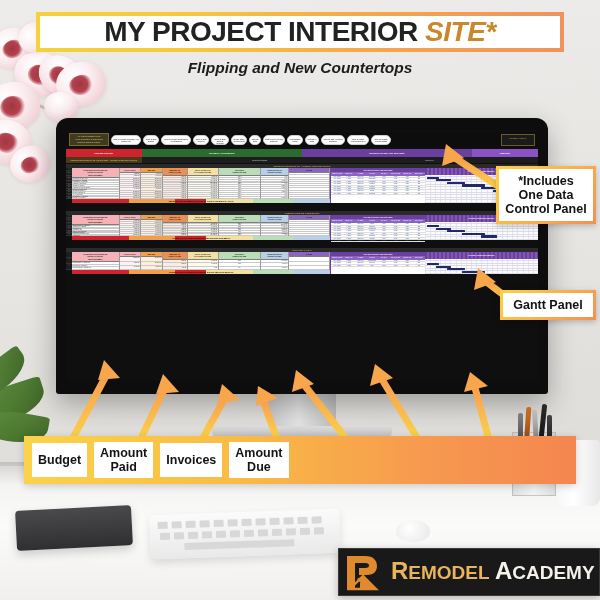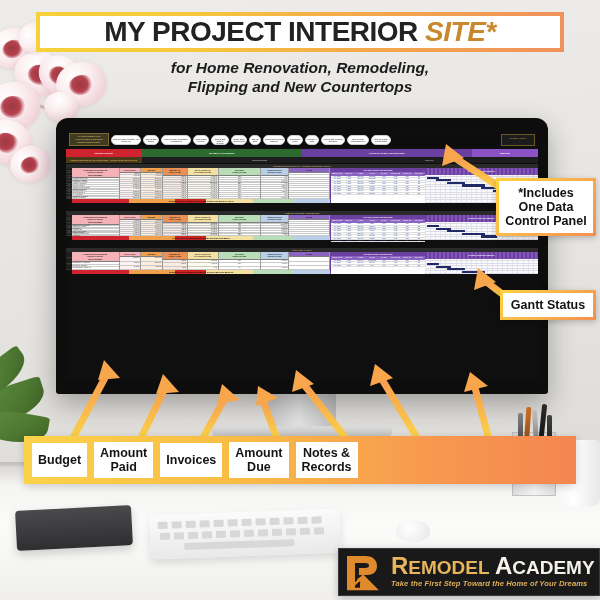--- a/index.html
+++ b/index.html
@@ -316,21 +316,20 @@
 </div>
 
 <div class="title-banner">
   <div class="title-inner">
     <div class="title-text">
       <span>MY PROJECT INTERIOR </span><span class="plus">SITE*</span>
     </div>
   </div>
 </div>
 <div class="subtitle">
-  <div>for Home Renovation, Remodeling,</div>
   <div>Flipping and New Countertops</div>
 </div>
 
 <div class="stand-neck"></div>
 <div class="stand-base"></div>
 
 <div class="monitor">
   <div class="screen">
     <div class="sheet" id="sheet">
         <div class="ctrl-row">
@@ -1109,64 +1108,60 @@
   <path d="M488 436 L474 384" stroke="url(#ag)" stroke-width="7" fill="none" stroke-linecap="round"></path>
   <polygon points="470,372 488,386 464,392" fill="#f7a64c"></polygon>
 
   <path d="M510 300 L484 280" stroke="url(#ag)" stroke-width="7" fill="none" stroke-linecap="round"></path>
   <polygon points="478,268 496,282 474,290" fill="#f7a64c"></polygon>
 
   <path d="M498 186 L452 156" stroke="url(#ag)" stroke-width="7" fill="none" stroke-linecap="round"></path>
   <polygon points="446,144 464,158 442,166" fill="#f7a64c"></polygon>
 </svg>
 
-<div class="callout" style="left:496px;top:178px;width:100px;height:58px;">
+<div class="callout" style="left:496px;top:166px;width:100px;height:58px;">
   <div class="callout-inner">
     <span id="co0">
         <div>*Includes</div>
         <div>One Data</div>
         <div>Control Panel</div>
       </span>
   </div>
 </div>
 
 <div class="callout" style="left:500px;top:290px;width:96px;height:30px;">
   <div class="callout-inner">
     <span id="co1">
-        <div>Gantt Status</div>
+        <div>Gantt Panel</div>
       </span>
   </div>
 </div>
 
 <div class="label-strip" id="labelStrip">
     <div class="chip">
       <span>Budget</span>
     </div>
     <div class="chip">
       <span>Amount<br>Paid</span>
     </div>
     <div class="chip">
       <span>Invoices</span>
     </div>
     <div class="chip">
       <span>Amount<br>Due</span>
     </div>
-    <div class="chip">
-      <span>Notes &amp;<br>Records</span>
-    </div>
   </div>
 
 <div class="footer-logo">
   <div class="logo-mark">
     <svg width="44" height="40" viewBox="0 0 44 40">
       <path d="M4 38 L4 4 L22 4 C31 4 34 9 34 14 C34 19 31 23 24 23 L16 23 L16 16 L22 16 C25 16 26 15 26 13.5 C26 12 25 11 22 11 L12 11 L12 38 Z" fill="#e08a2e"></path>
       <path d="M20 24 L34 38 L24 38 L14 27 Z" fill="#e08a2e"></path>
       <path d="M7 37 L20 24 L33 37 Z" fill="none" stroke="#e08a2e" stroke-width="2.4"></path>
       <rect x="17" y="31" width="6" height="6" fill="#e08a2e"></rect>
     </svg>
   </div>
   <div class="logo-words">
     <div class="logo-main">
       <span class="cap" style="font-size:24px;">R</span><span class="cap">EMODEL</span><span class="rest">&nbsp;</span><span class="cap2" style="font-size:24px;">A</span><span class="rest">CADEMY</span>
     </div>
-    <div class="logo-tag">Take the First Step Toward the Home of Your Dreams</div>
   </div>
 </div>
 
 </body></html>

